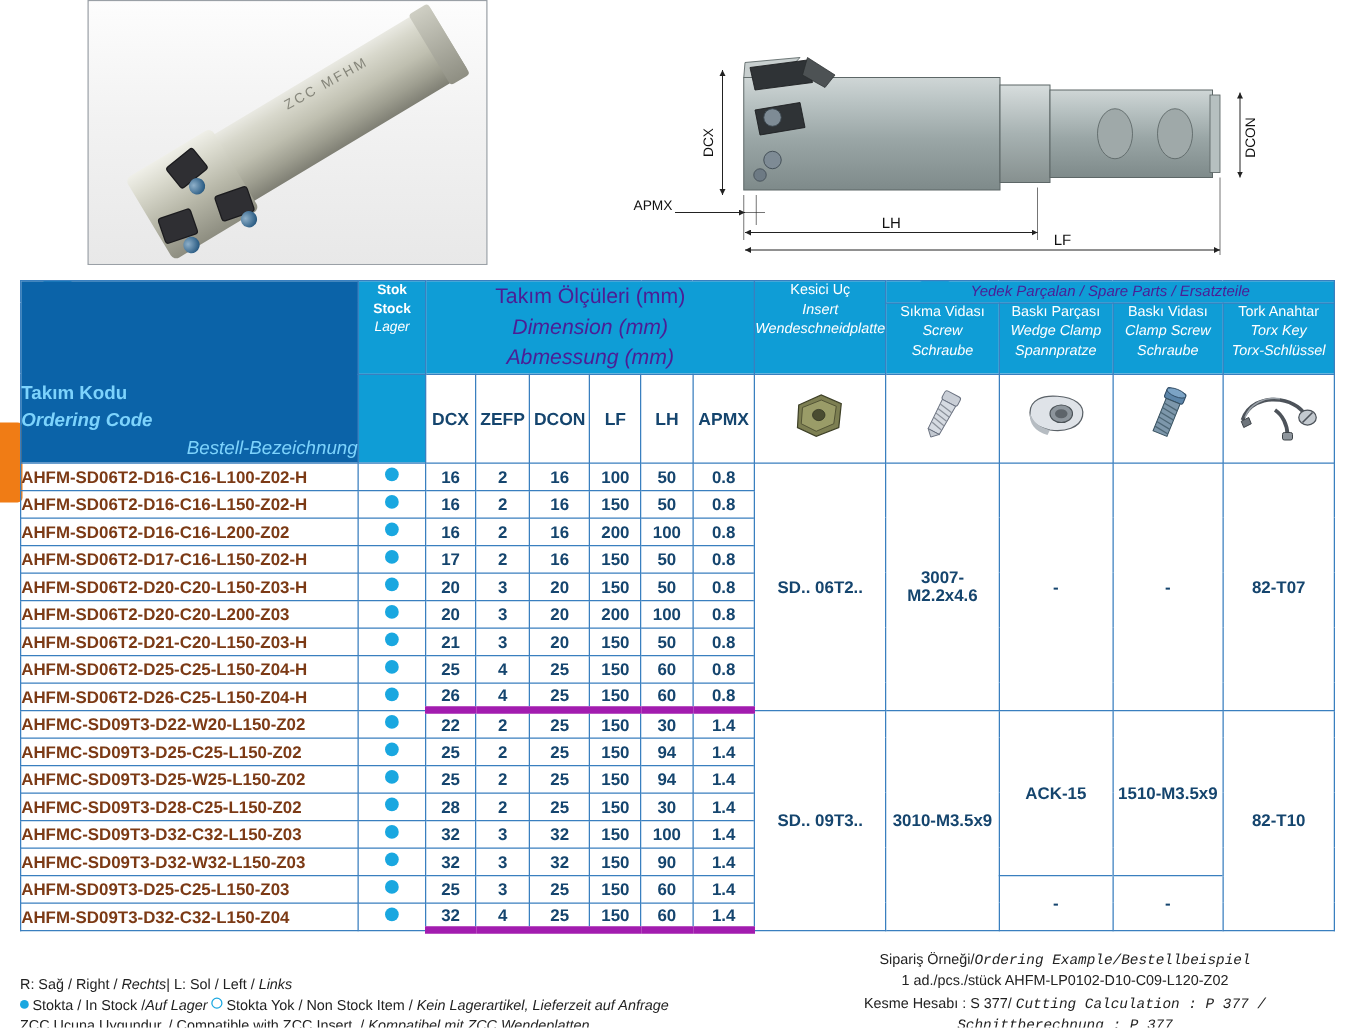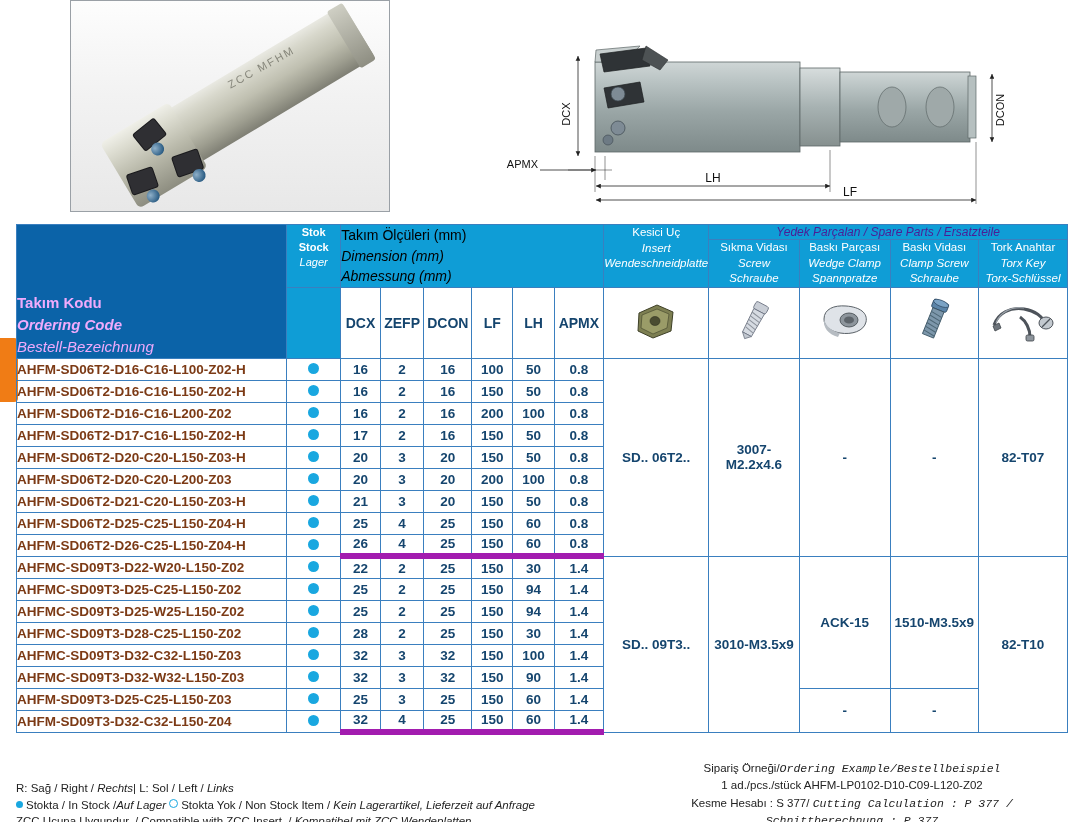--- a/index.html
+++ b/index.html
@@ -77,36 +77,36 @@
   #table-wrap { position:absolute; left:16px; top:224px; width:1052px; }
   table.main { border-collapse:collapse; width:1052px; }
   table.main td, table.main th { border:1px solid #3a7fbf; padding:0; }
 
   .h-spare {
     background:#0f9dd6; color:#4c1d95; text-align:center;
     font-size:12px; font-style:italic; padding:3px 0 4px;
   }
 
   .ordering-cell {
-    background:#0b63a8; color:#f0abfc; vertical-align:bottom;
+    background:#0b63a8; color:#7dd3fc; vertical-align:bottom;
     padding:10px 0 12px 24px; height:128px;
   }
   .ordering-cell .l1 { font-size:15px; font-weight:bold; line-height:1.5; }
   .ordering-cell .l2 { font-size:15px; font-style:italic; font-weight:bold; line-height:1.45; }
-  .ordering-cell .l3 { font-size:15px; font-style:italic; line-height:1.45; }
+  .ordering-cell .l3 { font-size:15px; font-style:italic; line-height:1.45;text-align:right; }
 
   .stock-head {
     background:#0f9dd6; color:#fff; text-align:center; font-size:11px;
     line-height:1.35; vertical-align:top; padding-top:8px;
   }
   .stock-head .b { font-weight:bold; }
   .stock-head .i { font-style:italic; }
 
   .dims-head {
-    background:#0f9dd6; color:#000000; text-align:left; font-size:14px;
+    background:#0f9dd6; color:#4c1d95; text-align:center; font-size:17px;
     line-height:1.45; padding:6px 0 6px;
   }
   .dims-head .i { font-style:italic; }
 
   .insert-head {
     background:#0f9dd6; color:#fff; text-align:center; font-size:11.5px;
     line-height:1.35; vertical-align:top; padding-top:6px;
   }
   .insert-head .i { font-style:italic; }
 

